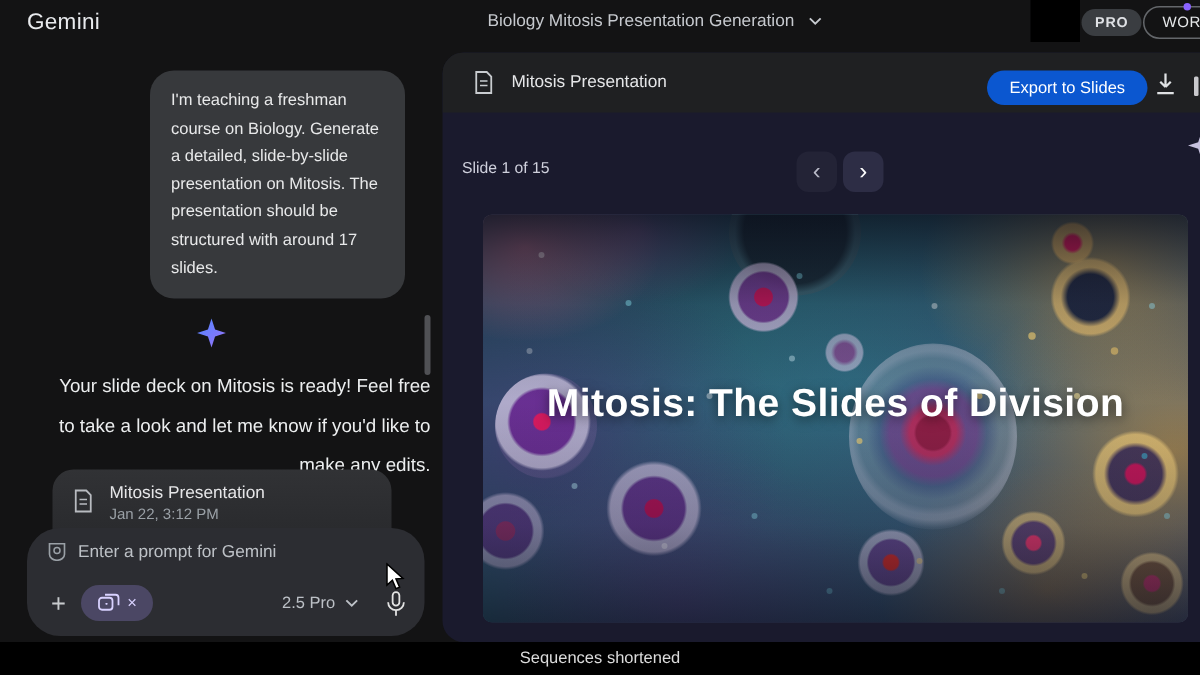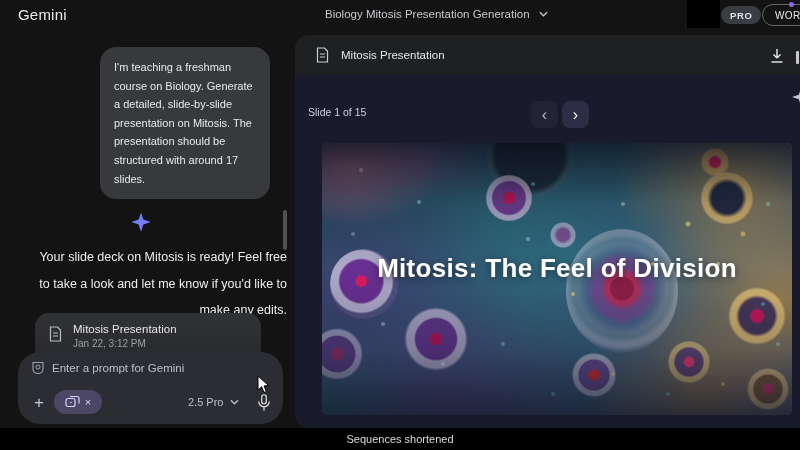--- a/index.html
+++ b/index.html
@@ -239,20 +239,21 @@
   </svg>
 
   <div class="panel">
     <div class="panel-header">
       <svg width="13" height="16" viewBox="0 0 13 16">
         <path d="M1.5 1 h7 l3 3 v11 h-10 z" fill="none" stroke="#c9ccd0" stroke-width="1.2"></path>
         <line x1="4" y1="7" x2="9" y2="7" stroke="#c9ccd0" stroke-width="1"></line>
         <line x1="4" y1="10" x2="9" y2="10" stroke="#c9ccd0" stroke-width="1"></line>
       </svg>
       <span class="panel-title">Mitosis Presentation</span>
+      <button class="export-btn">Export to Slides</button>
       <svg class="download-btn" viewBox="0 0 18 18">
         <path d="M9 2 v9 m0 0 l-3.5 -3.5 M9 11 l3.5 -3.5" fill="none" stroke="#dfe1e4" stroke-width="1.5"></path>
         <line x1="3.5" y1="15" x2="14.5" y2="15" stroke="#dfe1e4" stroke-width="1.5"></line>
       </svg>
       <div class="edge-icon-sliver"></div>
     </div>
 
     <div class="viewer">
       <span class="slide-counter">Slide 1 of 15</span>
       <button class="nav-btn nav-prev">‹</button>
@@ -270,21 +271,21 @@
         <div class="cell c5"></div>
         <div class="cell c7"></div>
         <div class="cell c8"></div>
         <div class="cell c9"></div>
         <div class="cell c10"></div>
         <div class="cell c11"></div>
         <div class="cell c12"></div>
         <div class="cell c13"></div>
         <div class="speckles"></div>
         <div class="slide-text">
-          <div class="slide-title">Mitosis: The Feel of Division</div>
+          <div class="slide-title">Mitosis: The Slides of Division</div>
         </div>
       </div>
     </div>
   </div>
 </div>
 
 <div class="footer">
   <span class="footer-caption">Sequences shortened</span>
 </div>
 

